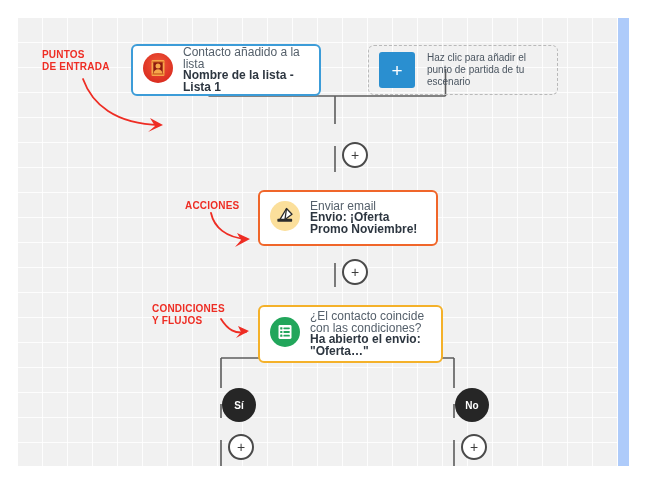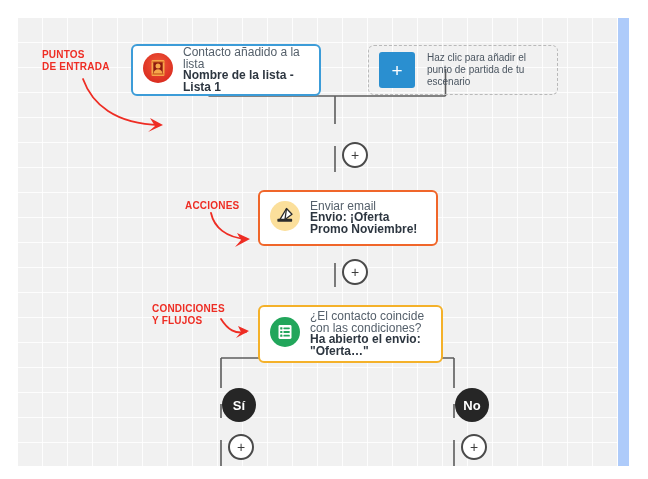--- a/index.html
+++ b/index.html
@@ -85,21 +85,21 @@
   #plus-1{left:324px;top:124px;}
   #plus-2{left:324px;top:241px;}
   #plus-yes{left:210px;top:416px;}
   #plus-no{left:443px;top:416px;}
 
   
   .branch{
     position:absolute;width:34px;height:34px;border-radius:50%;
     background:#262626;color:#ffffff;
     display:flex;align-items:center;justify-content:center;
-    font-size:13px;font-weight:bold;
+    font-size:10px;font-weight:bold;
   }
   #branch-yes{left:204px;top:370px;}
   #branch-no{left:437px;top:370px;}
 
   
   .anno{
     position:absolute;
     color:#ee2d24;
     font-size:10px;
     font-weight:bold;

